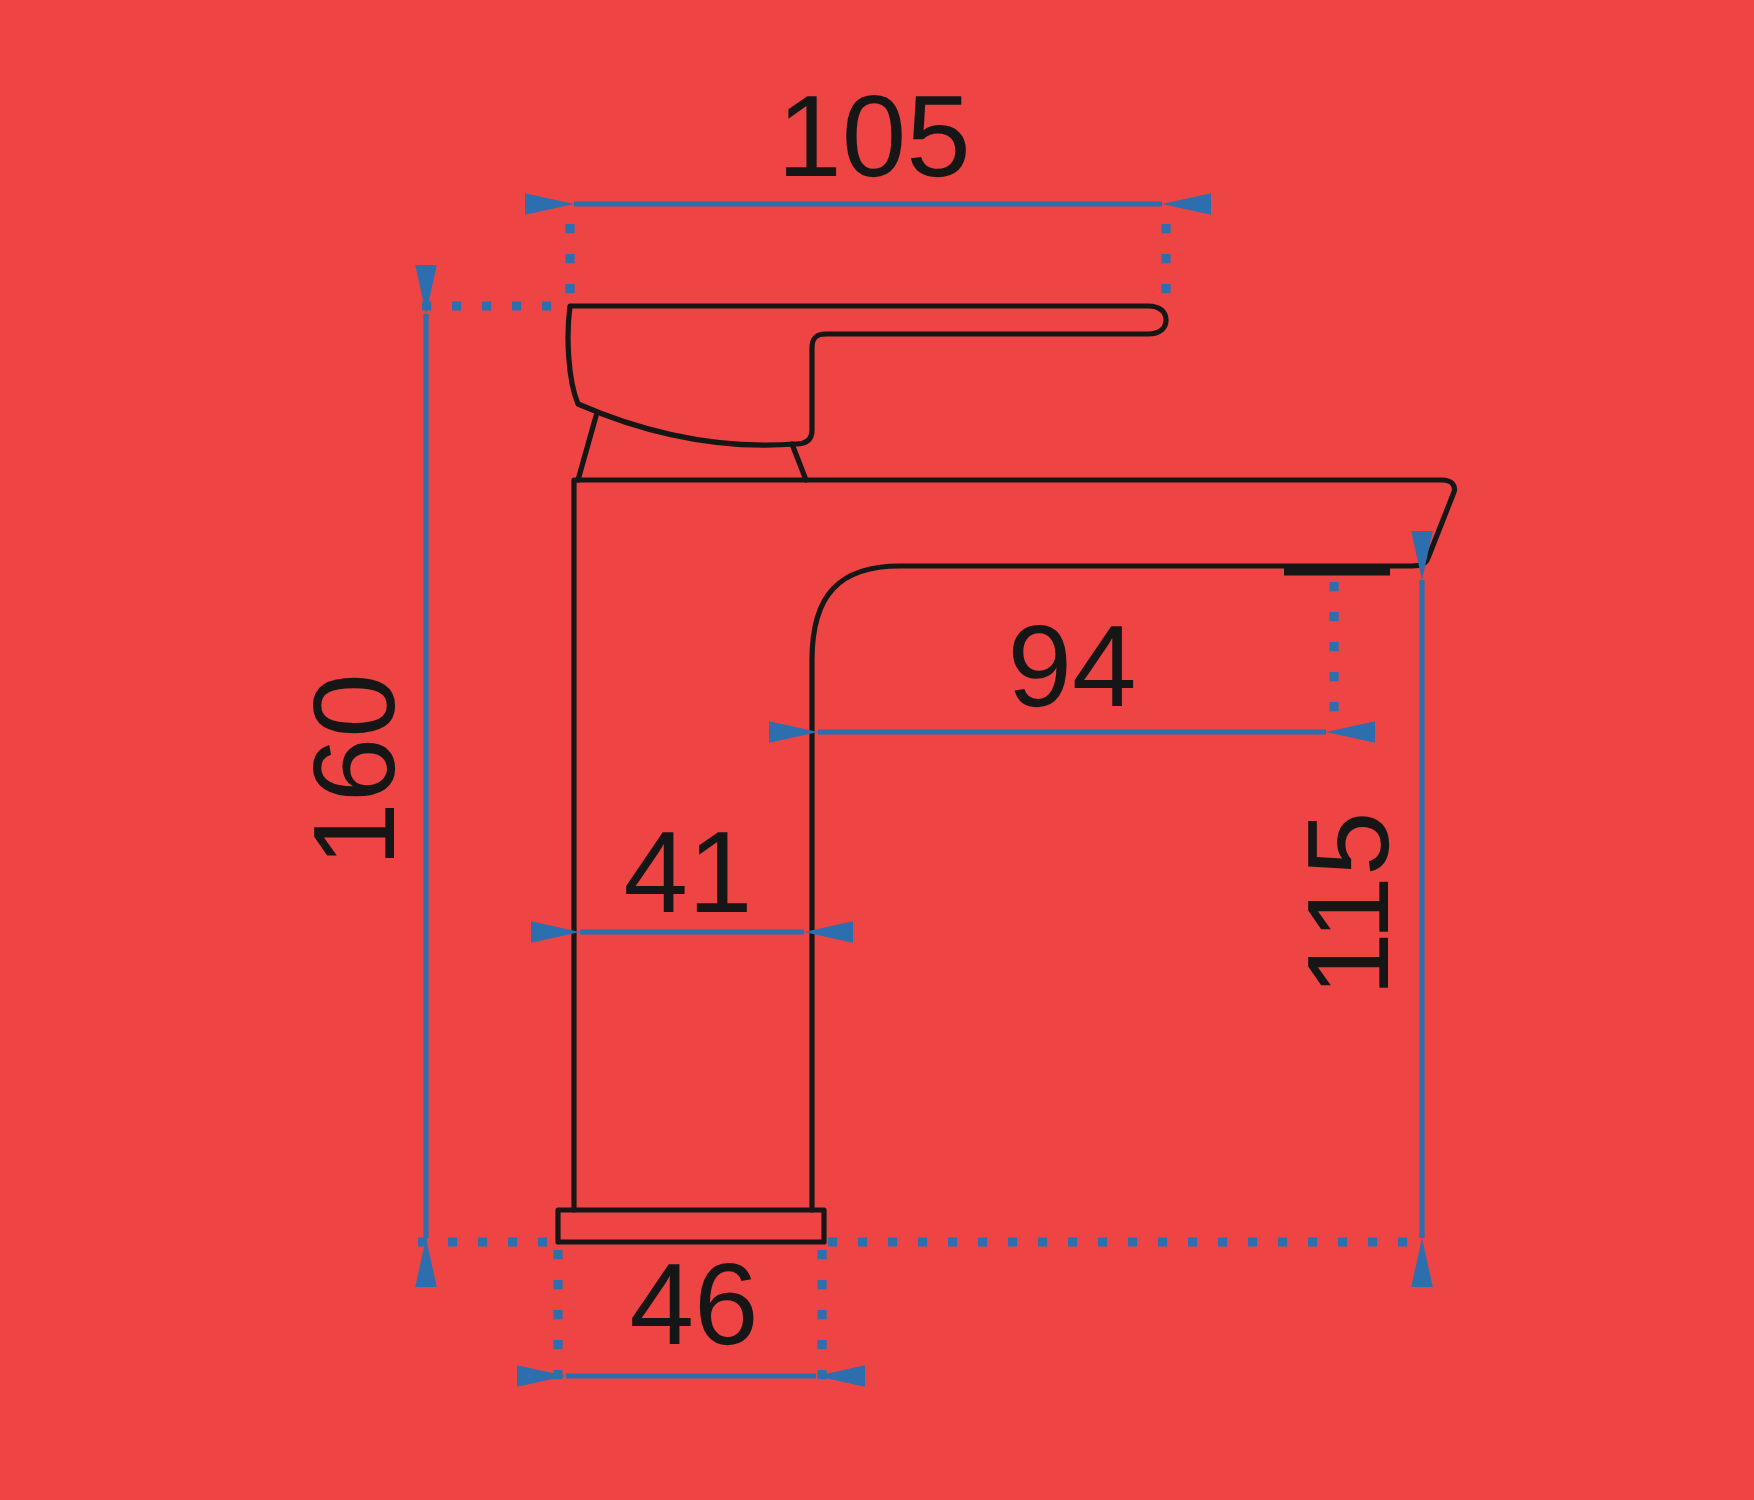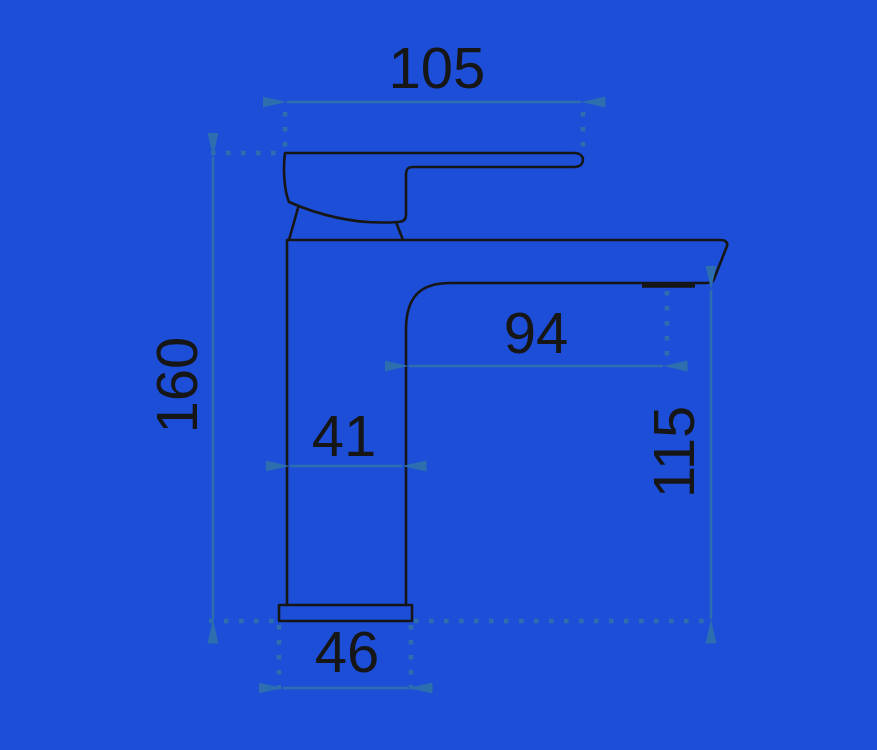--- a/index.html
+++ b/index.html
@@ -8,21 +8,21 @@
     background: #ffffff;
     width: 877px;
     height: 750px;
     overflow: hidden;
     font-family: "Liberation Sans", sans-serif;
   }
   .stage {
     position: relative;
     width: 877px;
     height: 750px;
-    background: #1d4ed8;
+    background: #ef4444;
   }
   svg { display: block; }
   .outline {
     stroke: #161616;
     stroke-width: 2.6;
     fill: none;
     stroke-linejoin: round;
     stroke-linecap: round;
   }
   .aerator {

